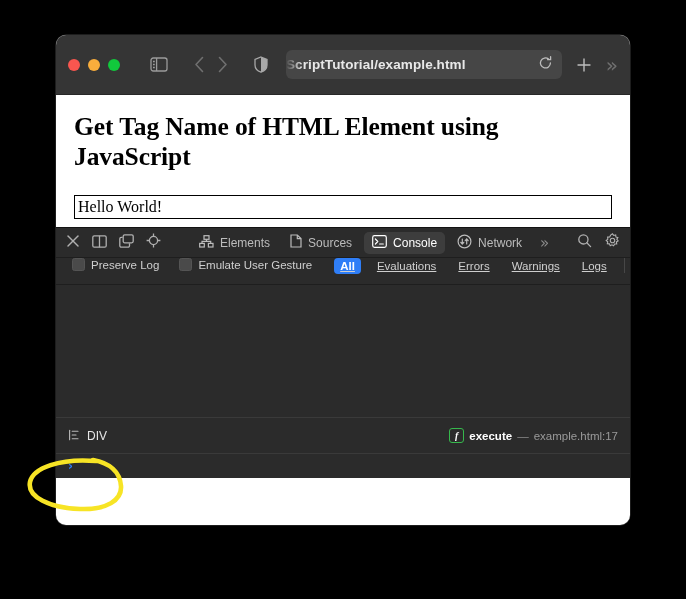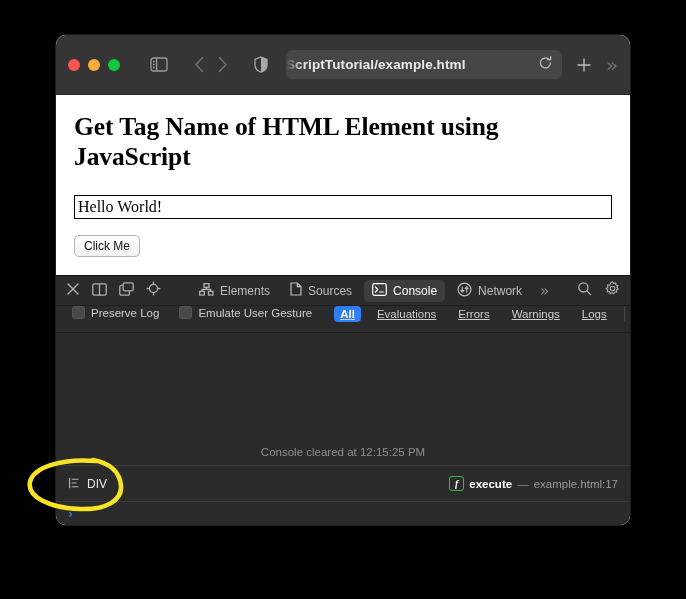--- a/index.html
+++ b/index.html
@@ -97,21 +97,21 @@
     top: 50%;
     transform: translateY(-50%);
     color: #bdbdbd;
   }
   #new-tab-btn { margin-left: 4px; }
   #overflow-btn { margin-left: 14px; }
 
   
   #page-content {
     background: #ffffff;
-    height: 180px;
+    height: 132px;
     padding: 0 18px;
     box-sizing: border-box;
   }
   #page-title {
     font-family: "Liberation Serif", serif;
     font-weight: bold;
     font-size: 25.5px;
     color: #000000;
     margin: 0;
     padding-top: 17px;
@@ -520,21 +520,20 @@
         <span class="filter-pill">Logs</span>
       </div>
 
       <div class="fb-right">
         <span class="vdiv"></span>
 
       </div>
     </div>
 
     <div id="console-body">
-      <div id="console-cleared-msg">Console cleared at 12:15:25 PM</div>
 
       <div id="console-log-row">
         <span>
           <svg width="12" height="12" viewBox="0 0 12 12" fill="none" stroke="#b9b9b9" stroke-width="1.1" stroke-linecap="round">
             <line x1="1.6" y1="1.3" x2="1.6" y2="10.7"></line>
             <line x1="4.2" y1="2.3" x2="10" y2="2.3"></line>
             <line x1="4.2" y1="6" x2="8" y2="6"></line>
             <line x1="4.2" y1="9.7" x2="10" y2="9.7"></line>
           </svg>
         </span>

